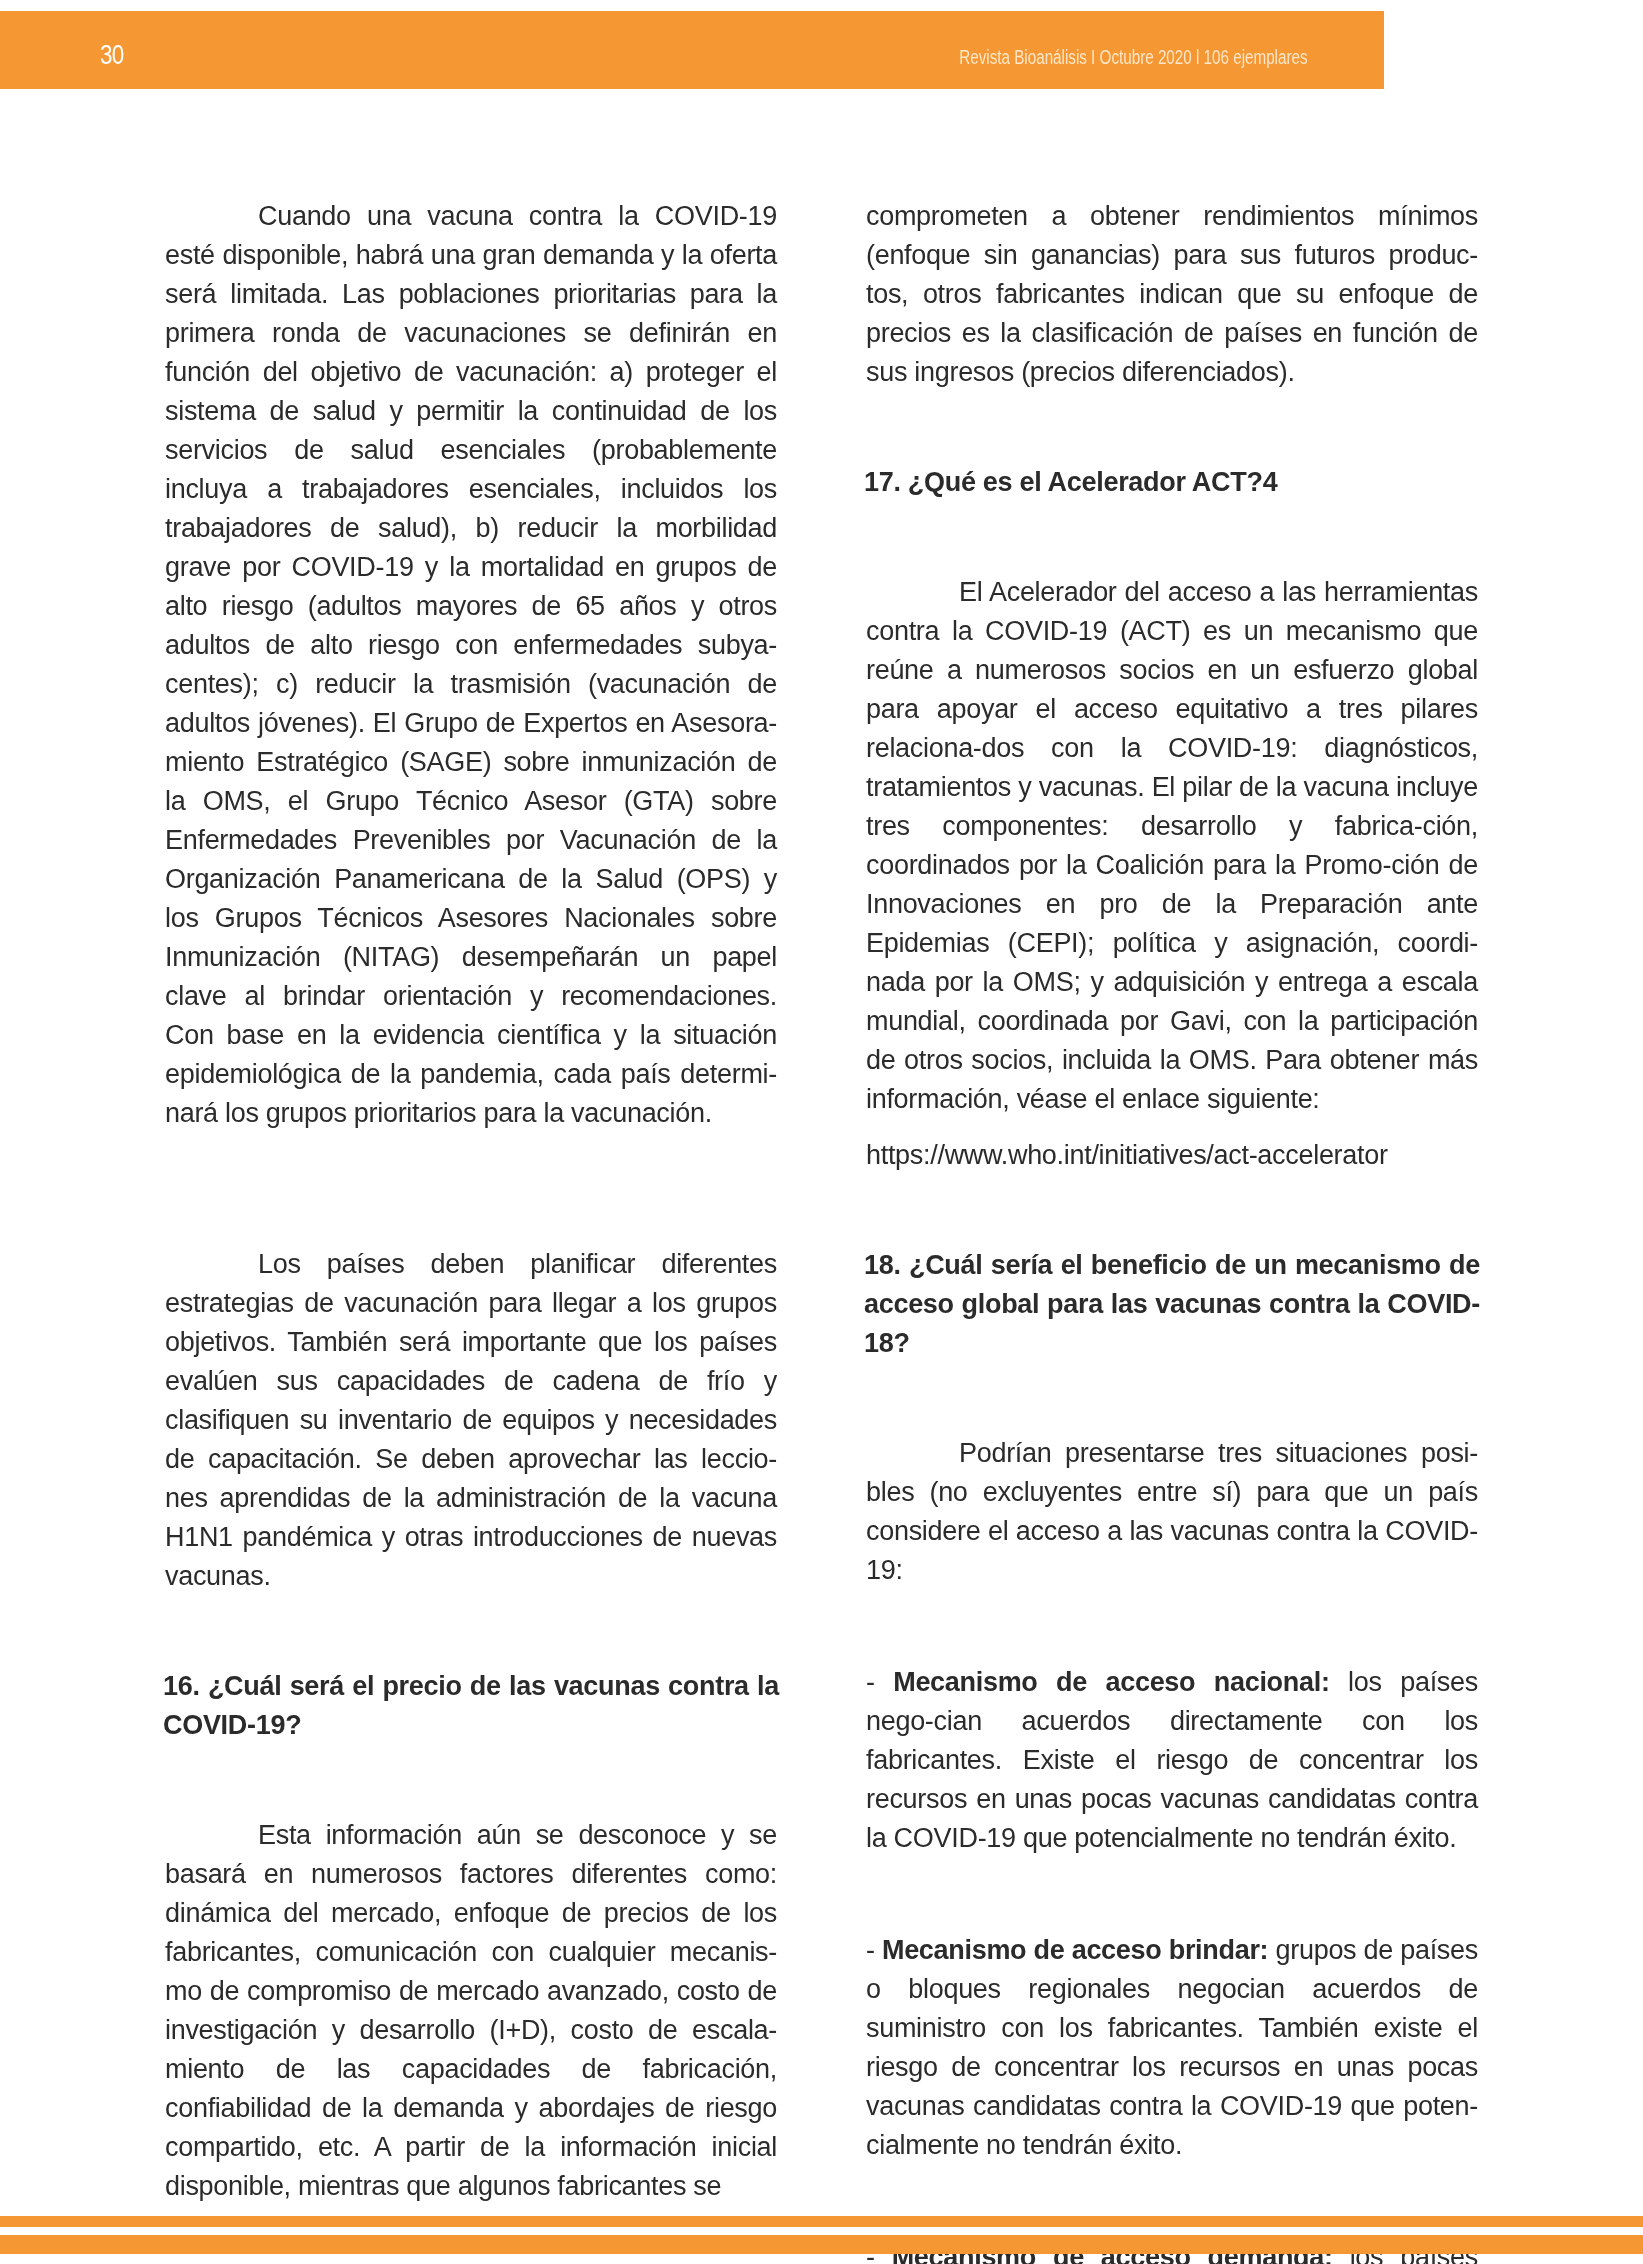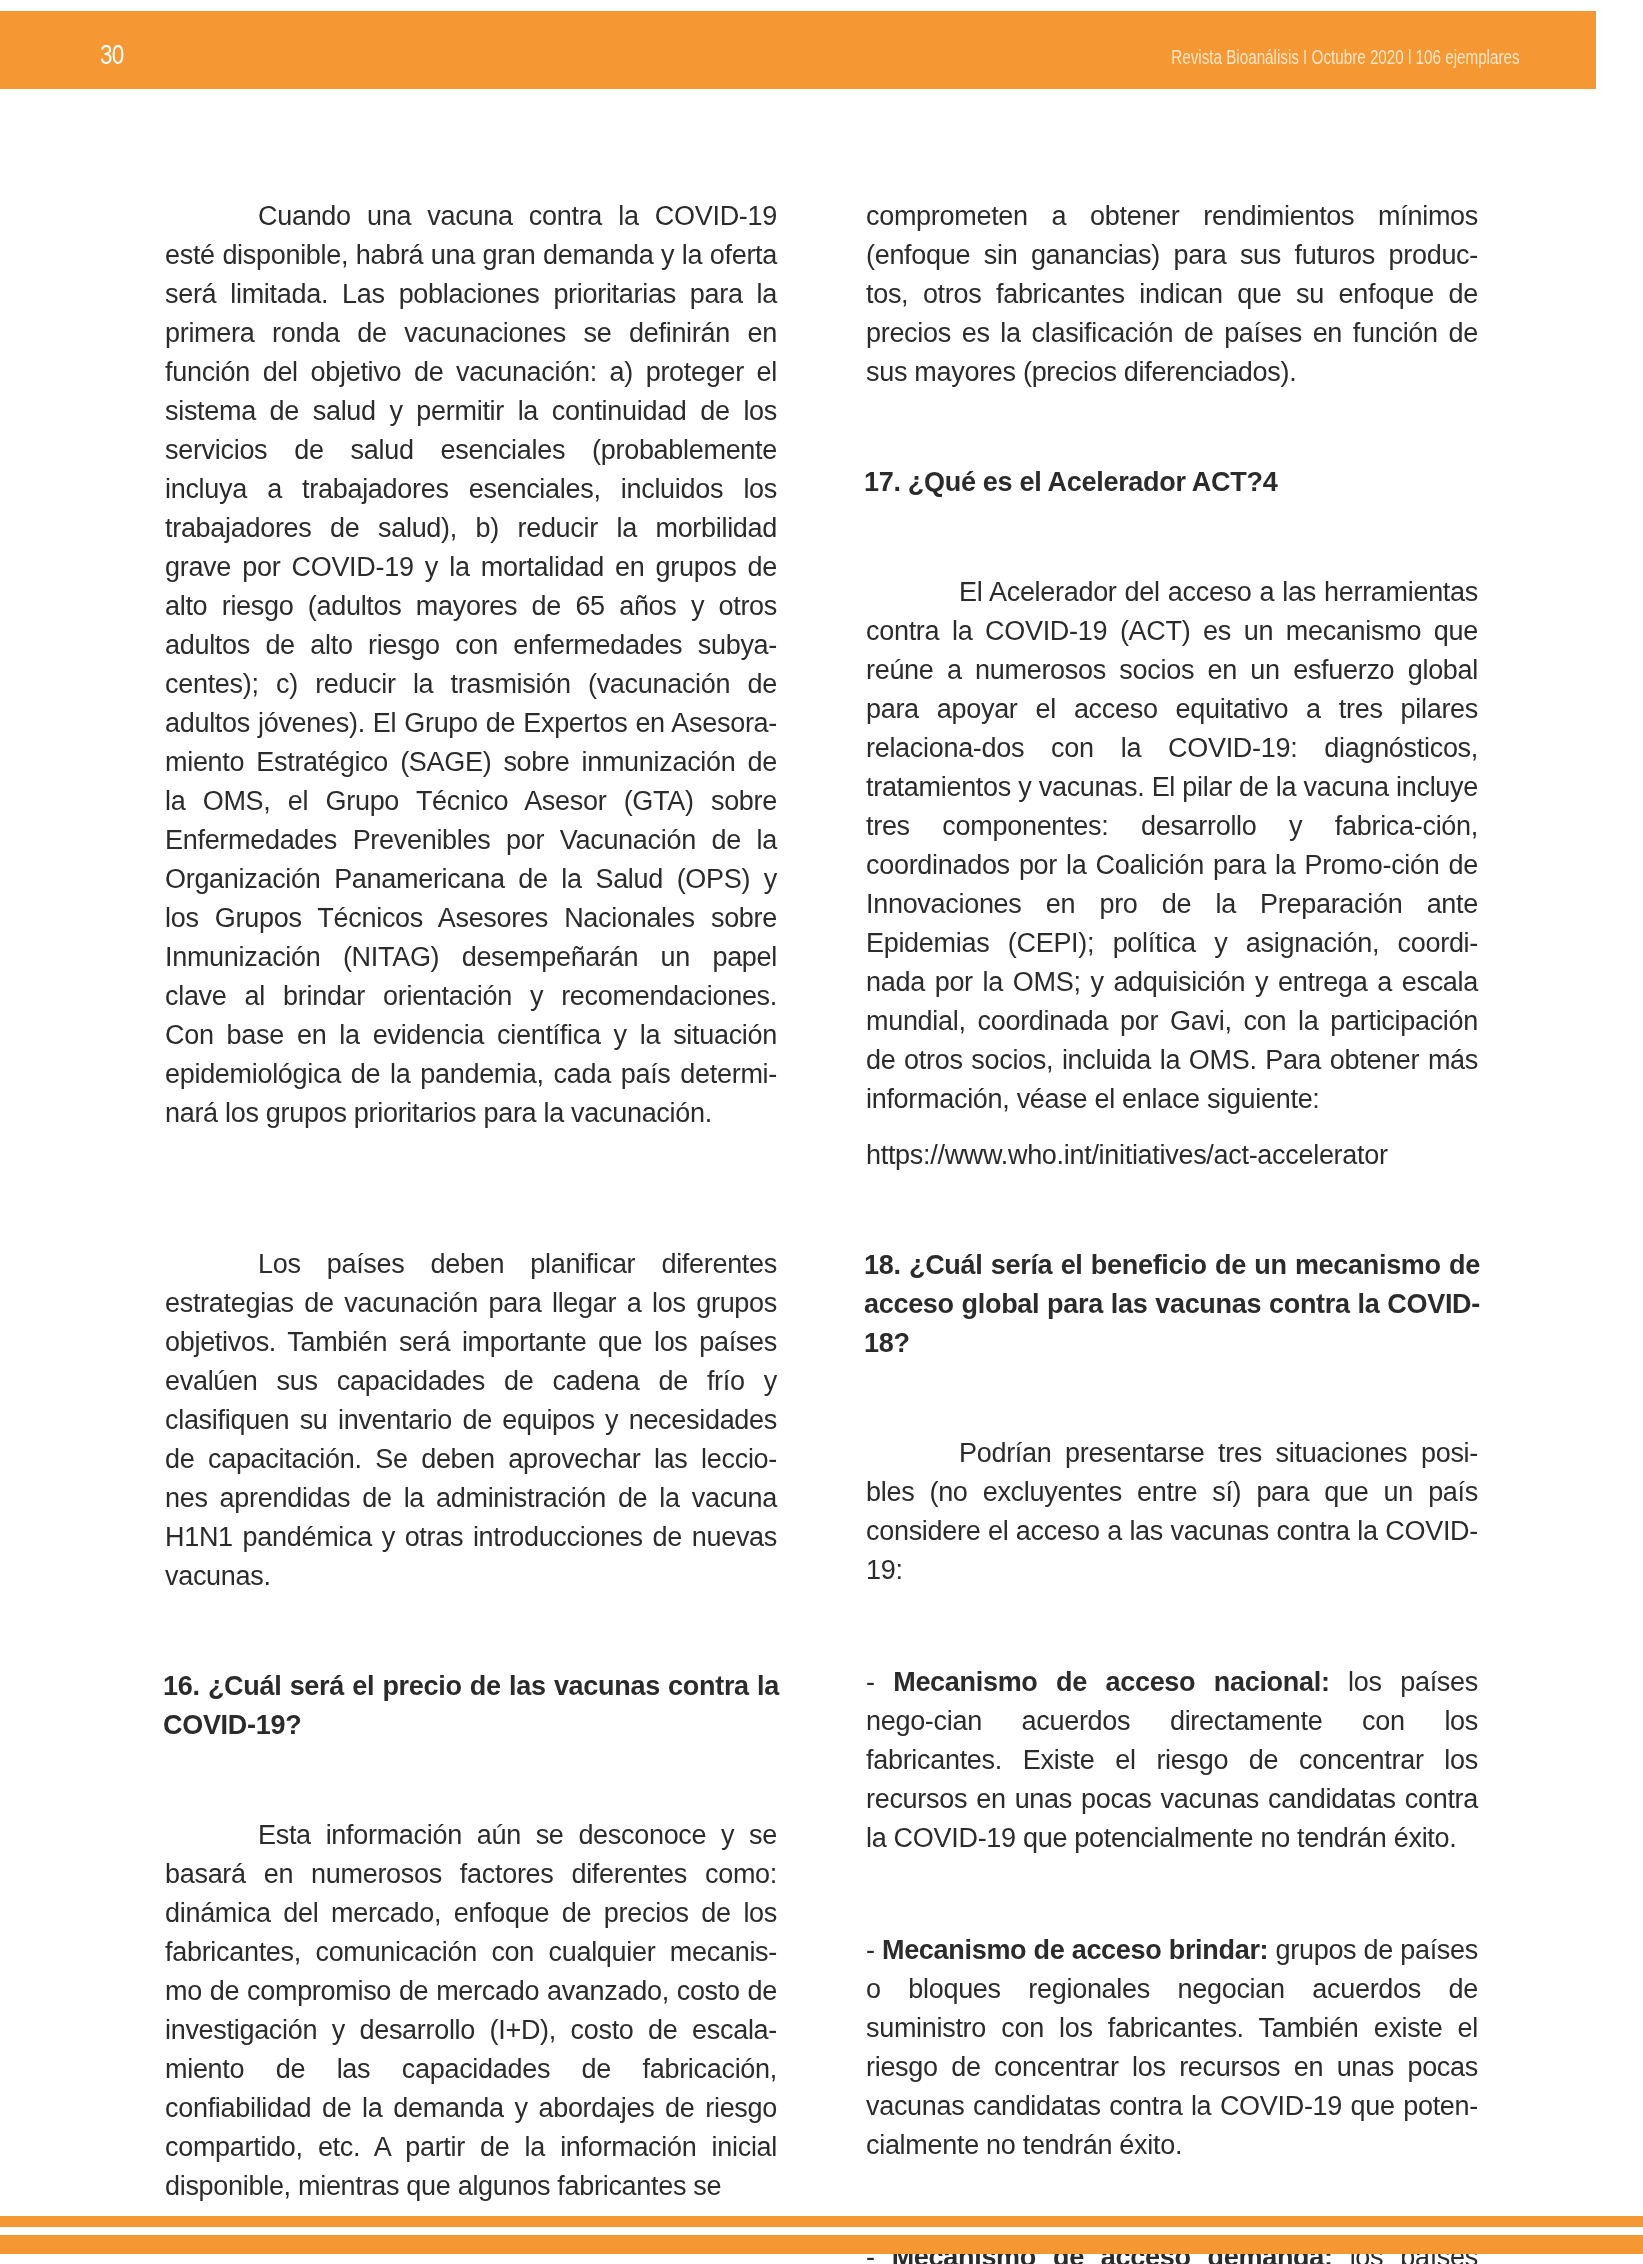--- a/index.html
+++ b/index.html
@@ -1,21 +1,21 @@
 <!DOCTYPE html>
 <html style="font-size:15px"><head>
 <meta charset="utf-8">
 <style>
   html, body { margin: 0; padding: 0; }
   body {
     width: 1644px; height: 2264px; position: relative; background: #ffffff; overflow: hidden;
     font-family: "Liberation Sans", sans-serif; color: #2b2b2b;
   }
   .header-band {
-    position: absolute; left: 0; top: 11px; width: 1596px; height: 78px; background: #f59733;
+    position: absolute; left: 0; top: 11px; width: 1384px; height: 78px; background: #f59733;
   }
   .page-number {
     position: absolute; left: 100px; top: 28px; font-family: "Liberation Sans Narrow", "Liberation Sans", sans-serif;
     font-size: 28px; color: #ffffff; letter-spacing: -0.9px; transform: scaleX(0.8); transform-origin: left top;
   }
   .running-head {
     position: absolute; right: 76px; top: 35px; font-size: 19.5px; color: #ffe6c8;
     transform: scaleX(0.78); transform-origin: right top; white-space: nowrap;
   }
   .column {
@@ -46,21 +46,21 @@
   <div class="gap"></div>
   <div class="gap"></div>
   <p class="indent">Los países deben planificar diferentes estrategias de vacunación para llegar a los grupos objetivos. También será importante que los países evalúen sus capacidades de cadena de frío y clasifiquen su inventario de equipos y necesidades de capacitación. Se deben aprovechar las leccio-nes aprendidas de la administración de la vacuna H1N1 pandémica y otras introducciones de nuevas vacunas.</p>
   <div class="gap"></div>
   <h3>16. ¿Cuál será el precio de las vacunas contra la COVID-19?</h3>
   <div class="gap"></div>
   <p class="indent">Esta información aún se desconoce y se basará en numerosos factores diferentes como: dinámica del mercado, enfoque de precios de los fabricantes, comunicación con cualquier mecanis-mo de compromiso de mercado avanzado, costo de investigación y desarrollo (I+D), costo de escala-miento de las capacidades de fabricación, confiabilidad de la demanda y abordajes de riesgo compartido, etc. A partir de la información inicial disponible, mientras que algunos fabricantes se</p>
 </div>
 
 <div class="column col-right">
-  <p>comprometen a obtener rendimientos mínimos (enfoque sin ganancias) para sus futuros produc-tos, otros fabricantes indican que su enfoque de precios es la clasificación de países en función de sus mayores (precios diferenciados).</p>
+  <p>comprometen a obtener rendimientos mínimos (enfoque sin ganancias) para sus futuros produc-tos, otros fabricantes indican que su enfoque de precios es la clasificación de países en función de sus ingresos (precios diferenciados).</p>
   <div class="gap"></div>
   <h3>17. ¿Qué es el Acelerador ACT?4</h3>
   <div class="gap"></div>
   <p class="indent">El Acelerador del acceso a las herramientas contra la COVID-19 (ACT) es un mecanismo que reúne a numerosos socios en un esfuerzo global para apoyar el acceso equitativo a tres pilares relaciona-dos con la COVID-19: diagnósticos, tratamientos y vacunas. El pilar de la vacuna incluye tres componentes: desarrollo y fabrica-ción, coordinados por la Coalición para la Promo-ción de Innovaciones en pro de la Preparación ante Epidemias (CEPI); política y asignación, coordi-nada por la OMS; y adquisición y entrega a escala mundial, coordinada por Gavi, con la participación de otros socios, incluida la OMS. Para obtener más información, véase el enlace siguiente:</p>
   <p>https://www.who.int/initiatives/act-accelerator</p>
   <div class="gap"></div>
   <h3>18. ¿Cuál sería el beneficio de un mecanismo de acceso global para las vacunas contra la COVID-18?</h3>
   <div class="gap"></div>
   <p class="indent">Podrían presentarse tres situaciones posi-bles (no excluyentes entre sí) para que un país considere el acceso a las vacunas contra la COVID-19:</p>
   <div class="gap"></div>

